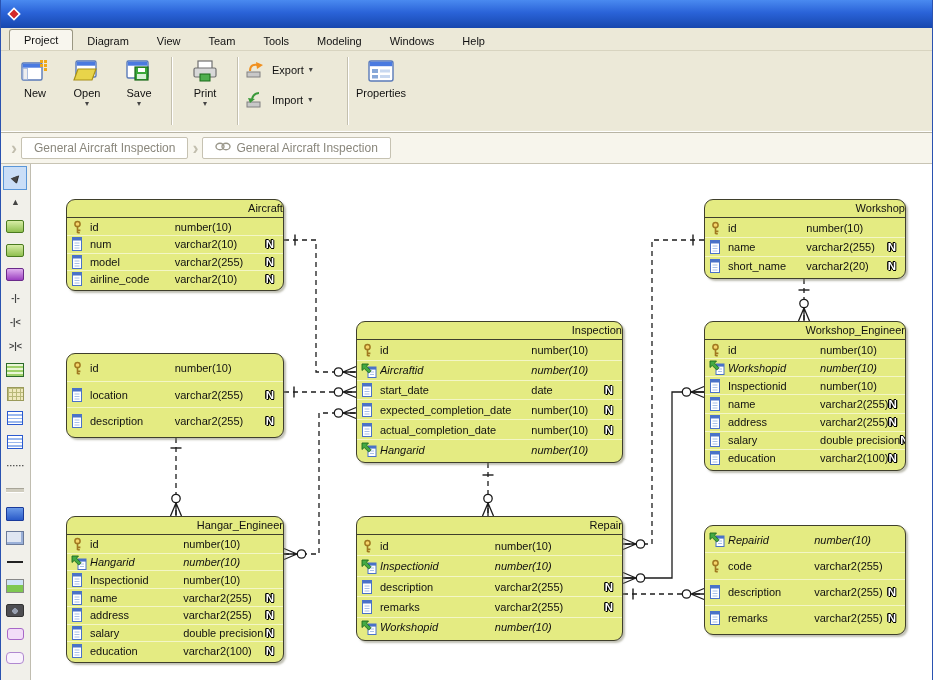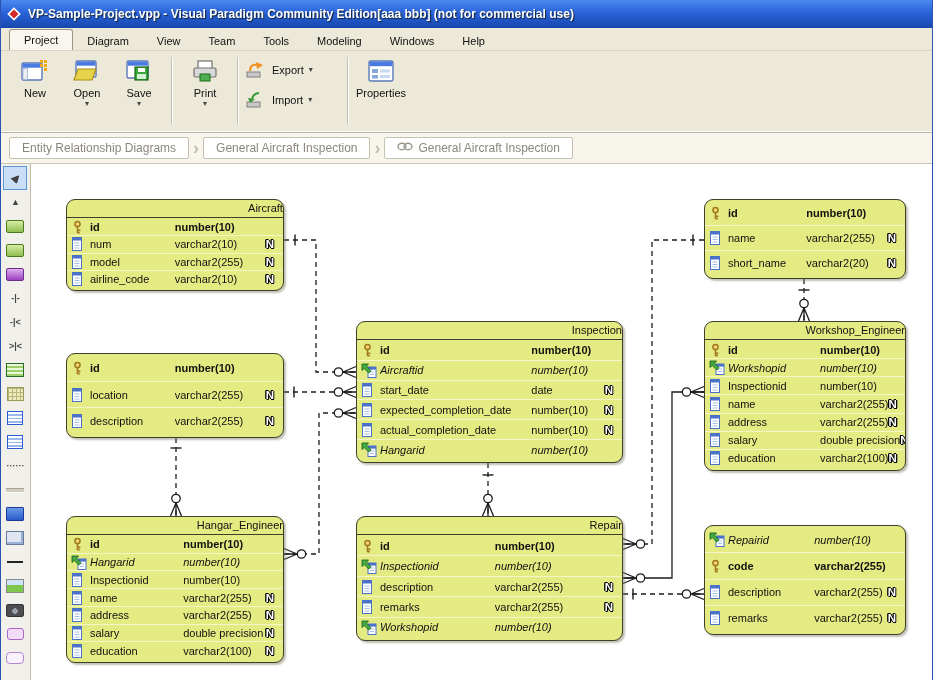--- a/index.html
+++ b/index.html
@@ -54,37 +54,36 @@
   .tk-rect-purple{width:16px;height:10px;background:#f9f2fd;border:1px solid #b088d0;border-radius:4px;}
   
   .canvas{position:relative;width:903px;height:518px;background:#fff;overflow:hidden;}
   #connectors{position:absolute;left:0;top:0;z-index:0;}
   .entity{position:absolute;z-index:1;background:#e4eb82;border:1.4px solid #3f3f2c;border-radius:9px;box-shadow:2px 2px 2px rgba(130,130,105,.5);display:flex;flex-direction:column;overflow:hidden;box-sizing:border-box;}
   .entity-header{height:17px;line-height:17px;text-align:right;font-size:11px;color:#111;border-bottom:1.2px solid #3f3f2c;flex:none;}
   .rows{flex:1;display:flex;flex-direction:column;padding:1px 0 3px;}
   .row{flex:1;display:flex;align-items:center;font-size:11px;color:#111;padding-left:4px;border-top:1px solid rgba(255,255,255,.55);}
   .row:first-child{border-top:none;}
   .row .ic{width:19px;flex:none;display:flex;align-items:center;}
-  .row.pk{font-weight:bold;}
+  .row.pk{font-weight:normal;}
   .row.fk{font-style:italic;}
   .colname{white-space:nowrap;overflow:hidden;flex:none;}
   .coltype{flex:1;white-space:nowrap;}
   .nullable{margin-left:auto;margin-right:9px;font-weight:bold;color:#fff;font-size:11.5px;
     text-shadow:-1.2px 0 #000,1.2px 0 #000,0 -1.2px #000,0 1.2px #000,-0.9px -0.9px 0 #000,0.9px 0.9px 0 #000;}
 </style>
 </head>
 <body>
 
 <div class="titlebar">
   <span class="logo">
     <svg width="16" height="16">
         <rect x="4" y="4" width="8" height="8" transform="rotate(45 8 8)" fill="#d42a2a" stroke="#fff" stroke-width="1.6"></rect>
       </svg>
   </span>
-  <span class="title-text">VP-Sample-Project.vpp - Visual Paradigm Community Edition[aaa bbb] (not for commercial use)</span>
 </div>
 <div class="menubar" id="menubar">
     <div class="menu-item active">Project</div>
     <div class="menu-item">Diagram</div>
     <div class="menu-item">View</div>
     <div class="menu-item">Team</div>
     <div class="menu-item">Tools</div>
     <div class="menu-item">Modeling</div>
     <div class="menu-item">Windows</div>
     <div class="menu-item">Help</div>
@@ -183,23 +182,20 @@
             <rect x="14" y="10.5" width="10" height="3" fill="#c8d8f0"></rect>
             <rect x="6" y="16" width="6" height="3.5" fill="#88a8d8"></rect>
             <rect x="14" y="16" width="10" height="3" fill="#c8d8f0"></rect>
           </svg>
         </span>
         <span class="tb-label">Properties</span>
       </div>
     </div>
   </div>
 <div class="breadcrumb" id="breadcrumb">
-    <div class="crumb">
-      <span>Entity Relationship Diagrams</span>
-    </div>
     <span class="crumb-sep">›</span>
     <div class="crumb">
       <span>General Aircraft Inspection</span>
     </div>
     <span class="crumb-sep">›</span>
     <div class="crumb">
       <span><svg width="16" height="11" viewBox="0 0 16 11">
           <ellipse cx="5" cy="5.5" rx="4" ry="3.3" fill="none" stroke="#9a978a" stroke-width="1.4"></ellipse>
           <ellipse cx="11" cy="5.5" rx="4" ry="3.3" fill="none" stroke="#9a978a" stroke-width="1.4"></ellipse>
         </svg></span>
@@ -376,20 +372,21 @@
                 <path d="M3.5 6 h5 M3.5 8.5 h5 M3.5 11 h5" stroke="#a8c0e8" stroke-width="1"></path>
               </svg>
             </span>
             <span class="colname" style="width: 40%;">airline_code</span>
             <span class="coltype">varchar2(10)</span>
             <span class="nullable">N</span>
           </div>
         </div>
       </div>
       <div class="entity" style="left: 673px; top: 35px; width: 202px; height: 80px;">
+        <div class="entity-header">Workshop</div>
         <div class="rows">
           <div class="row pk">
             <span class="ic">
               <svg width="13" height="14" viewBox="0 0 13 14">
                 <circle cx="6.5" cy="4" r="2.6" fill="#f6d56a" stroke="#a07820" stroke-width="1.5"></circle>
                 <path d="M6.5 6.5 L6.5 13 M6.5 10.4 L9.4 10.4 M6.5 12.8 L8.8 12.8" stroke="#a07820" stroke-width="1.6" fill="none"></path>
               </svg>
             </span>
             <span class="colname" style="width: 40%;">id</span>
             <span class="coltype">number(10)</span>

